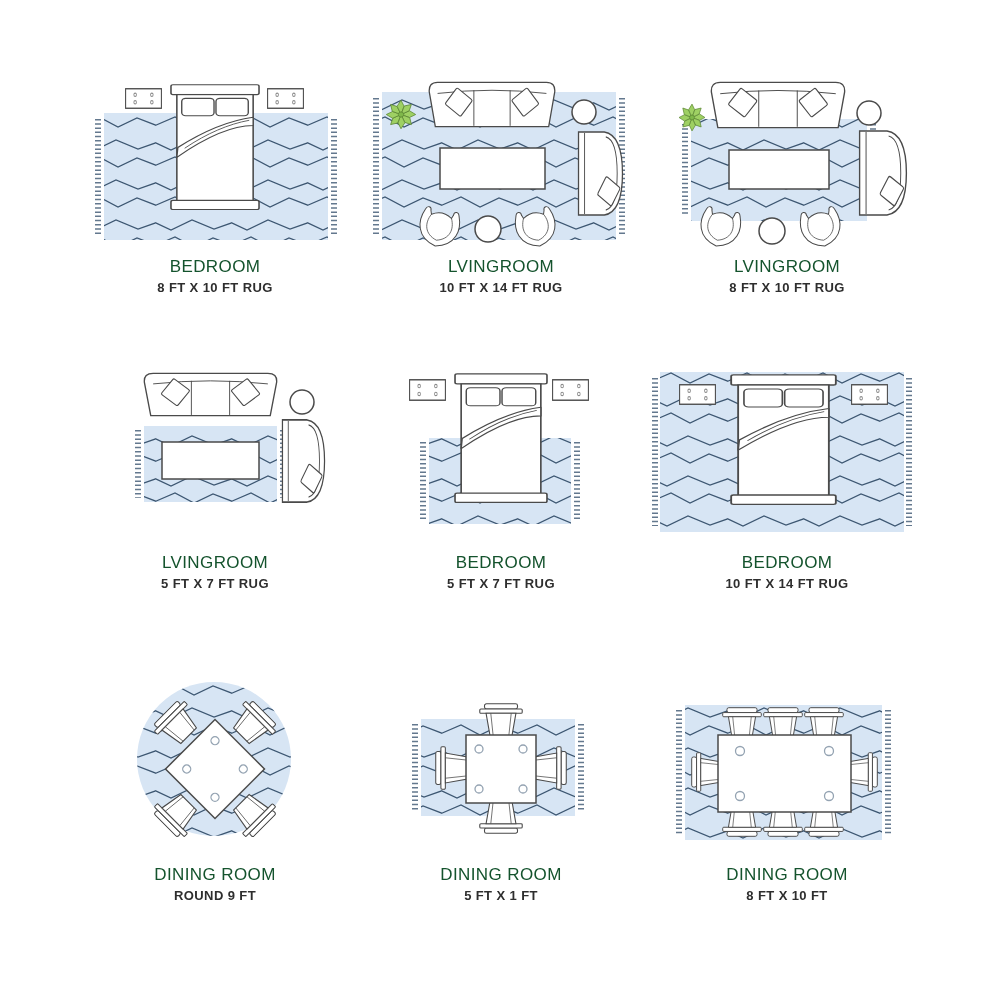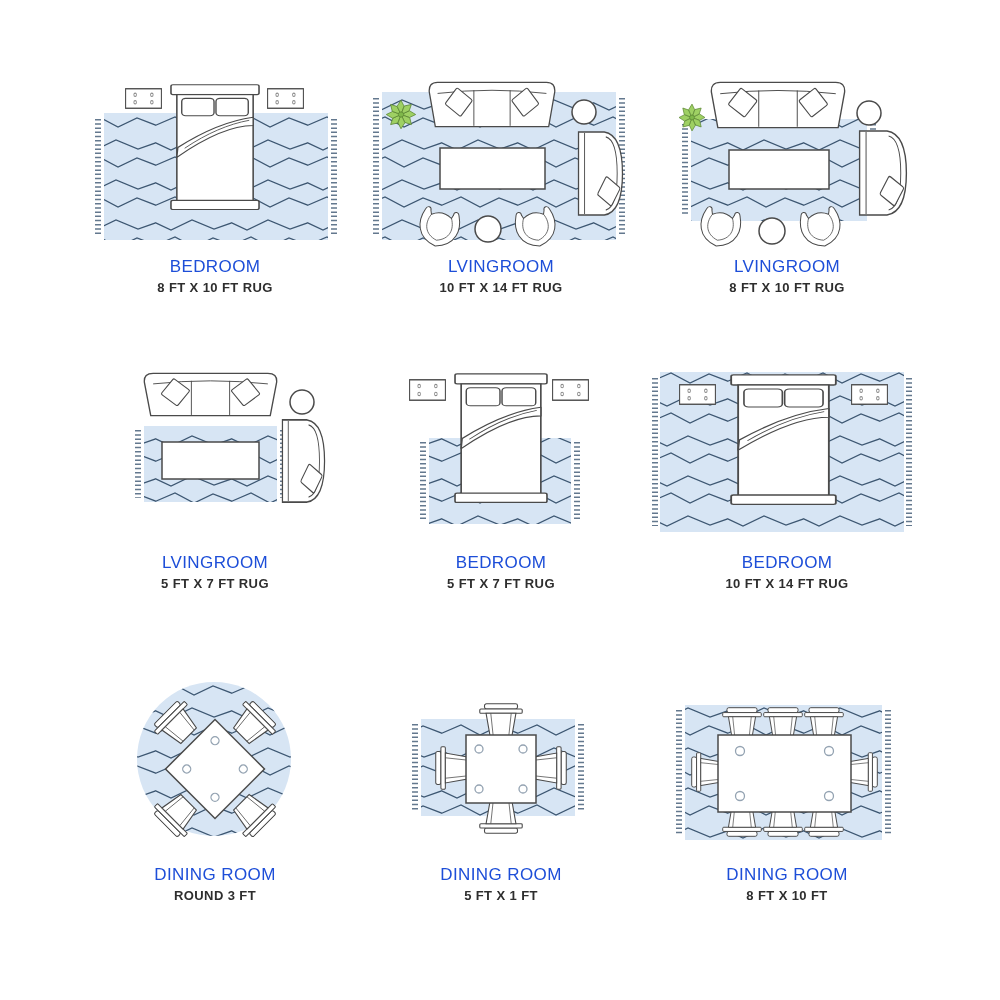--- a/index.html
+++ b/index.html
@@ -1,20 +1,20 @@
 <!DOCTYPE html>
 <html><head>
 <meta charset="utf-8">
 <style>
   html,body{margin:0;padding:0;background:#ffffff;}
   body{width:1000px;height:1000px;font-family:"Liberation Sans",sans-serif;overflow:hidden;}
   .grid{display:grid;grid-template-columns:repeat(3,286px);grid-template-rows:296px 312px auto;padding:72px 0 0 72px;}
   .cell{display:flex;flex-direction:column;align-items:center;}
   .illus{width:270px;height:178px;display:block;}
-  .room-label{margin-top:8px;font-size:17px;letter-spacing:.4px;color:#1d4ed8;font-weight:400;text-align:center;line-height:1.1;}
+  .room-label{margin-top:8px;font-size:17px;letter-spacing:.4px;color:#14532d;font-weight:400;text-align:center;line-height:1.1;}
   .size-label{margin-top:3px;font-size:13px;letter-spacing:.4px;color:#2e2e2e;font-weight:700;text-align:right;}
   .rugfill{fill:#d7e5f4;}
   .rugpat{fill:url(#zz);}
   .fringe{stroke:#3d5772;stroke-width:6;stroke-dasharray:1.5 2.7;opacity:.8;}
   .tbl{fill:#ffffff;stroke:#4a4a4a;stroke-width:1.5;}
   .plate{fill:#ffffff;stroke:#94a3b2;stroke-width:1.3;}
 </style>
 </head>
 <body>
 
@@ -231,21 +231,21 @@
         </g>
       <g transform="rotate(45 135 89)">
         <rect class="tbl" x="100" y="54" width="70" height="70"></rect>
         <circle class="plate" cx="115" cy="69" r="4"></circle>
         <circle class="plate" cx="155" cy="69" r="4"></circle>
         <circle class="plate" cx="115" cy="109" r="4"></circle>
         <circle class="plate" cx="155" cy="109" r="4"></circle>
       </g>
     </svg>
     <div class="room-label">DINING ROOM</div>
-    <div class="size-label">ROUND 3 FT</div>
+    <div class="size-label">ROUND 9 FT</div>
   </div>
 
   <div class="cell">
     <svg class="illus" viewBox="0 0 270 178">
       <g>
         <rect class="rugfill" x="55" y="39" width="154" height="97"></rect>
         <rect class="rugpat" x="55" y="39" width="154" height="97"></rect>
         <line class="fringe" x1="49" y1="44" x2="49" y2="132"></line>
         <line class="fringe" x1="215" y1="44" x2="215" y2="132"></line>
       </g>

